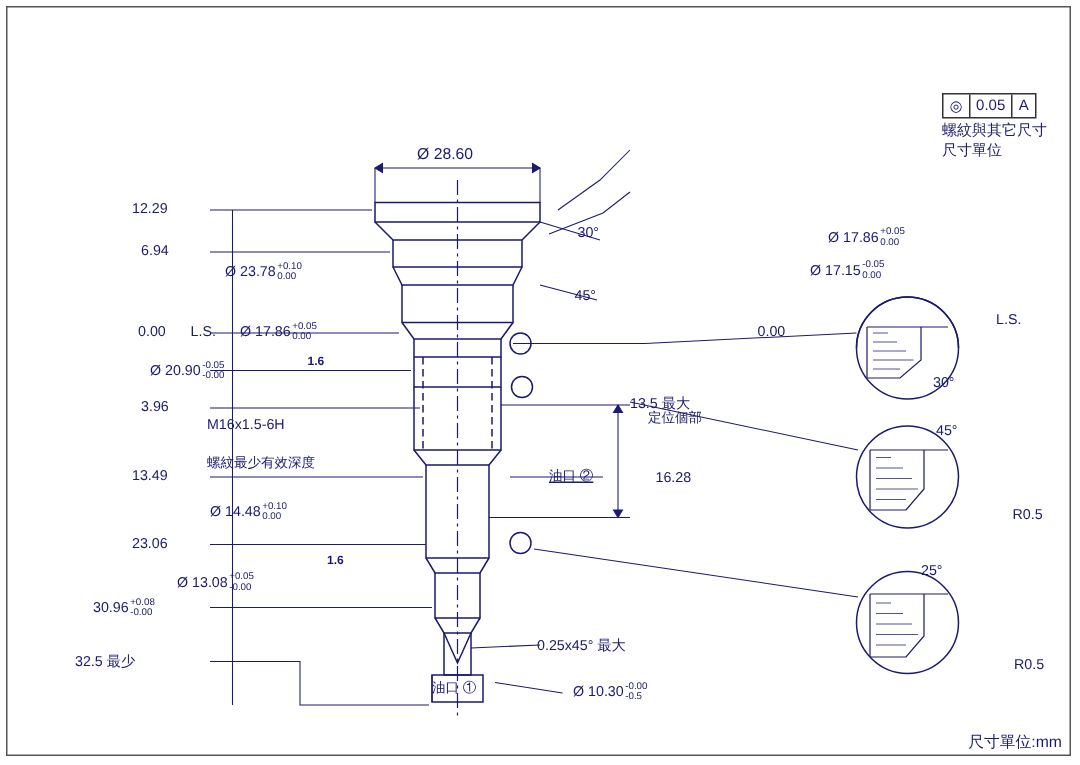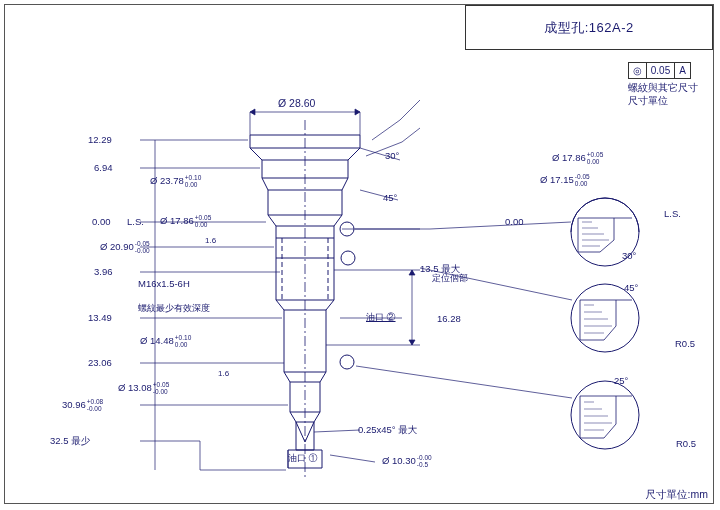--- a/index.html
+++ b/index.html
@@ -43,41 +43,38 @@
     display:flex;align-items:center;justify-content:center;
     border-right:1px solid #333;padding:0 4px;
   }
   .fcf div:last-child{border-right:none;}
   .note-small{
     position:absolute;font-size:10px;color:#1a1a6e;line-height:1.25;
   }
   .lbl{
     position:absolute;font-size:9.5px;color:#1a1a6e;white-space:nowrap;
   }
-  .lbl.sm{font-size:8px;}
+  .lbl.sm{font-size:8px;font-weight:bold;}
   .lbl.cn{font-size:9px;}
   .units{
     position:absolute;right:12px;bottom:8px;font-size:10.5px;color:#1a1a6e;
   }
   .tolstack{
     display:inline-block;font-size:6.5px;line-height:1.05;
     vertical-align:middle;text-align:left;margin-left:1px;
   }
   svg{position:absolute;left:0;top:0;}
 </style>
 </head>
 <body>
 
 <div id="sheet">
 
   <div class="frame"></div>
 
-  <div class="title-box">
-    <div class="title-text">成型孔:162A-2</div>
-  </div>
 
   <div class="fcf">
     <div>◎</div>
     <div>0.05</div>
     <div>A</div>
   </div>
   <div class="note-small" style="left:628px;top:82px;width:92px;">
     <div>螺紋與其它尺寸</div>
     <div>尺寸單位</div>
   </div>

